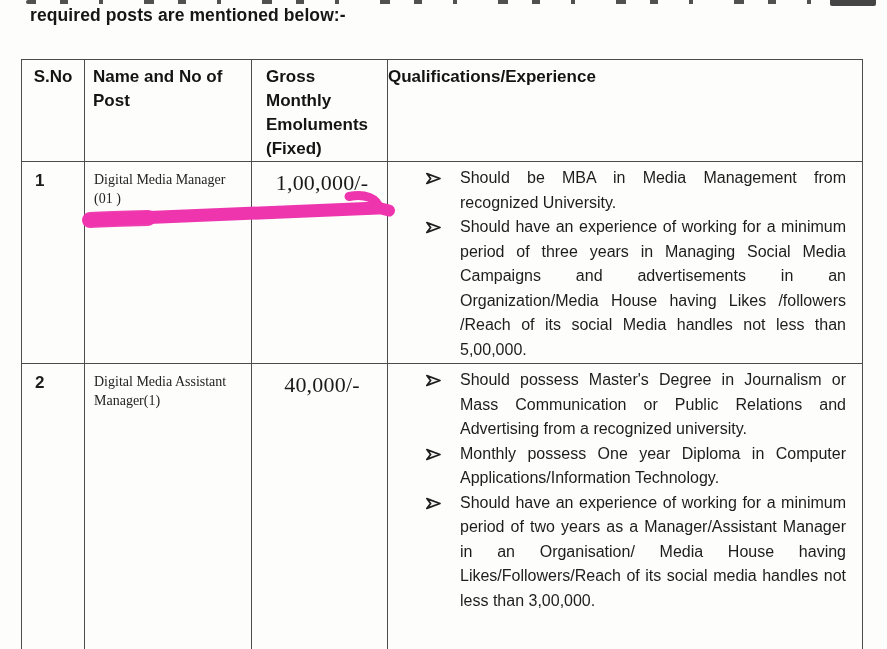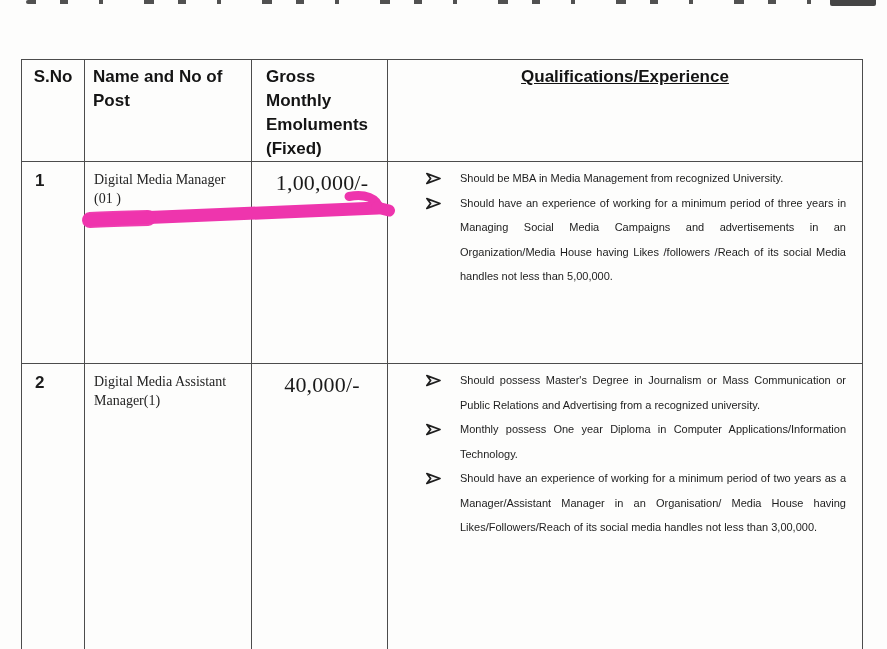--- a/index.html
+++ b/index.html
@@ -44,21 +44,21 @@
   tr.r1  { height:202px; }
   tr.r2  { height:295px; }
 
   .doc-table th {
     font-size:17px; font-weight:bold; line-height:24px;
     padding-top:5px; color:#141414;
   }
   th.h-sno  { text-align:center; }
   th.h-post { text-align:left; padding-left:8px; padding-right:10px; }
   th.h-gross{ text-align:left; padding-left:14px; padding-right:14px; }
-  th.h-qual { text-align:center;text-decoration:underline; }
+  th.h-qual { text-align:left; }
 
   td.c-sno {
     font-weight:bold; font-size:17px; padding:9px 0 0 13px;
   }
   td.c-post {
     font-family:"Liberation Serif", serif;
     font-size:14px; line-height:19px; color:#232323;
     padding:8px 8px 0 9px; white-space:pre-line;
   }
   td.c-amt {
@@ -70,37 +70,38 @@
   td.c-qual { padding:4px 0 0 38px; }
 
   .clip { overflow:hidden; }
   .clip-r1 { height:197px; }
   .clip-r2 { height:290px; }
 
   .qrow { display:flex; align-items:flex-start; }
   .qbullet { flex:0 0 34px; padding-top:6px; }
   .qbullet svg { display:block; }
   .qtext {
-    width:386px; font-size:11px; line-height:24.5px;
+    width:386px; font-size:16px; line-height:24.5px;
     text-align:justify; color:#1d1d1d;
   }
 
   .marker-arrow {
     position:absolute; left:78px; top:186px; width:325px; height:46px;
     pointer-events:none; z-index:5;
   }
 </style>
 </head>
 <body>
 
 <div class="page">
 
   <div class="cut-strip"></div>
   <div class="cut-strip-right"></div>
 
+  <div class="heading">required posts are mentioned below:-</div>
 
   <table class="doc-table">
     <colgroup>
       <col style="width:63px">
         <col style="width:167px">
         <col style="width:136px">
         <col style="width:475px">
     </colgroup>
     <thead>
       <tr class="hdr">

